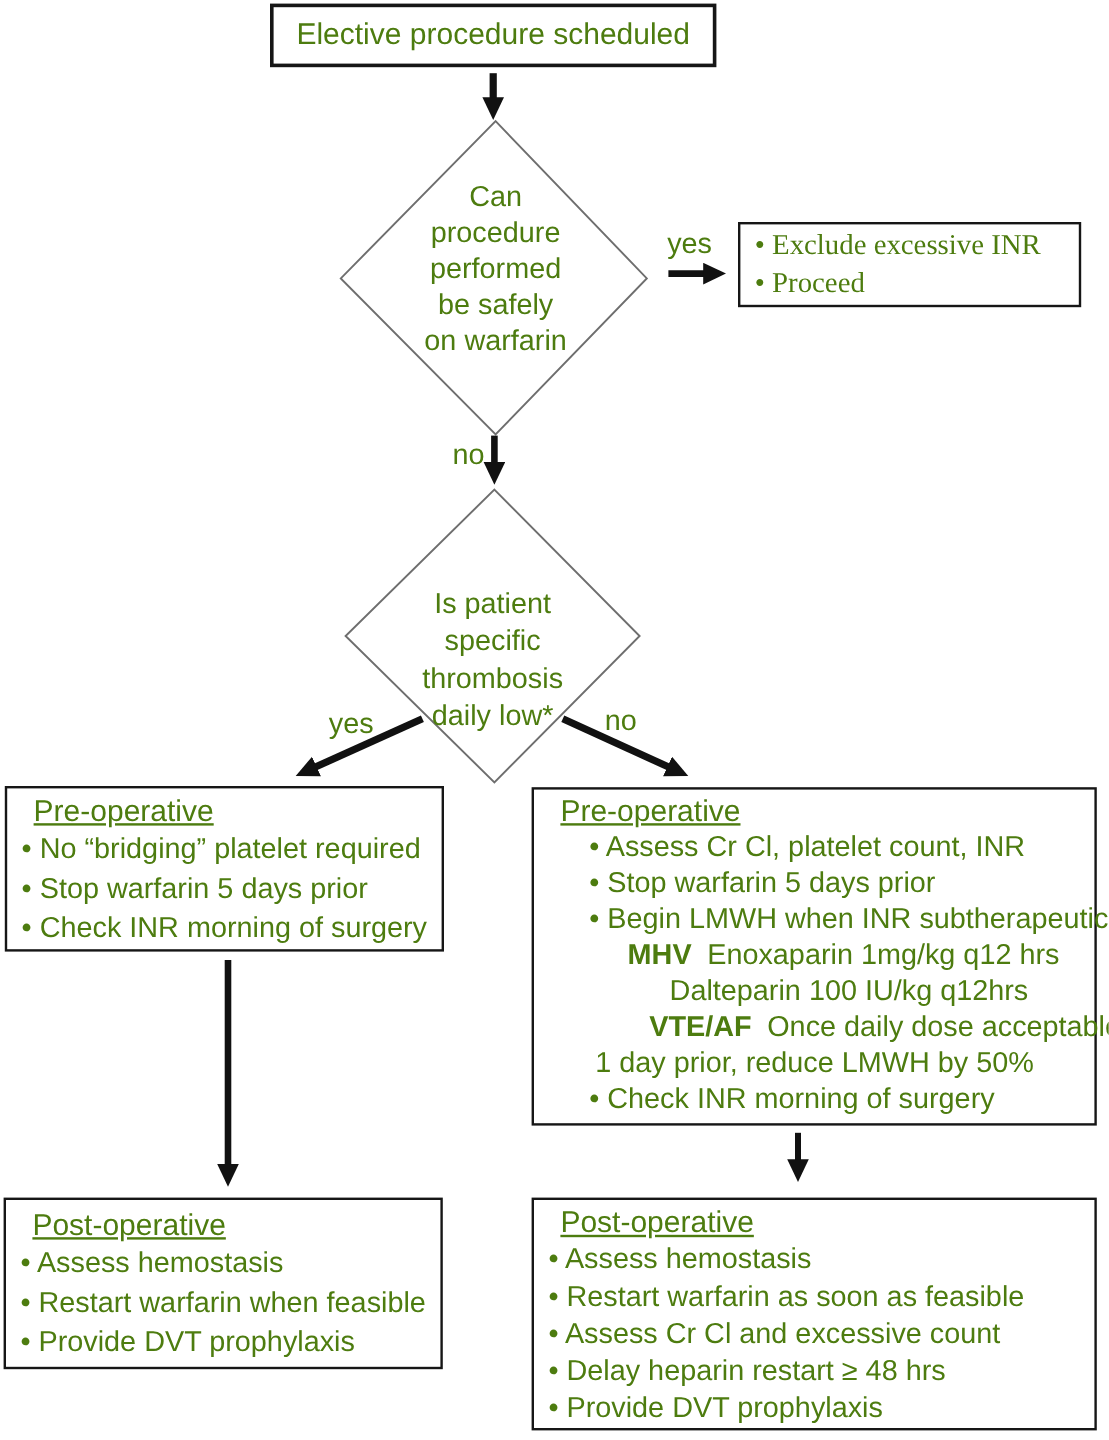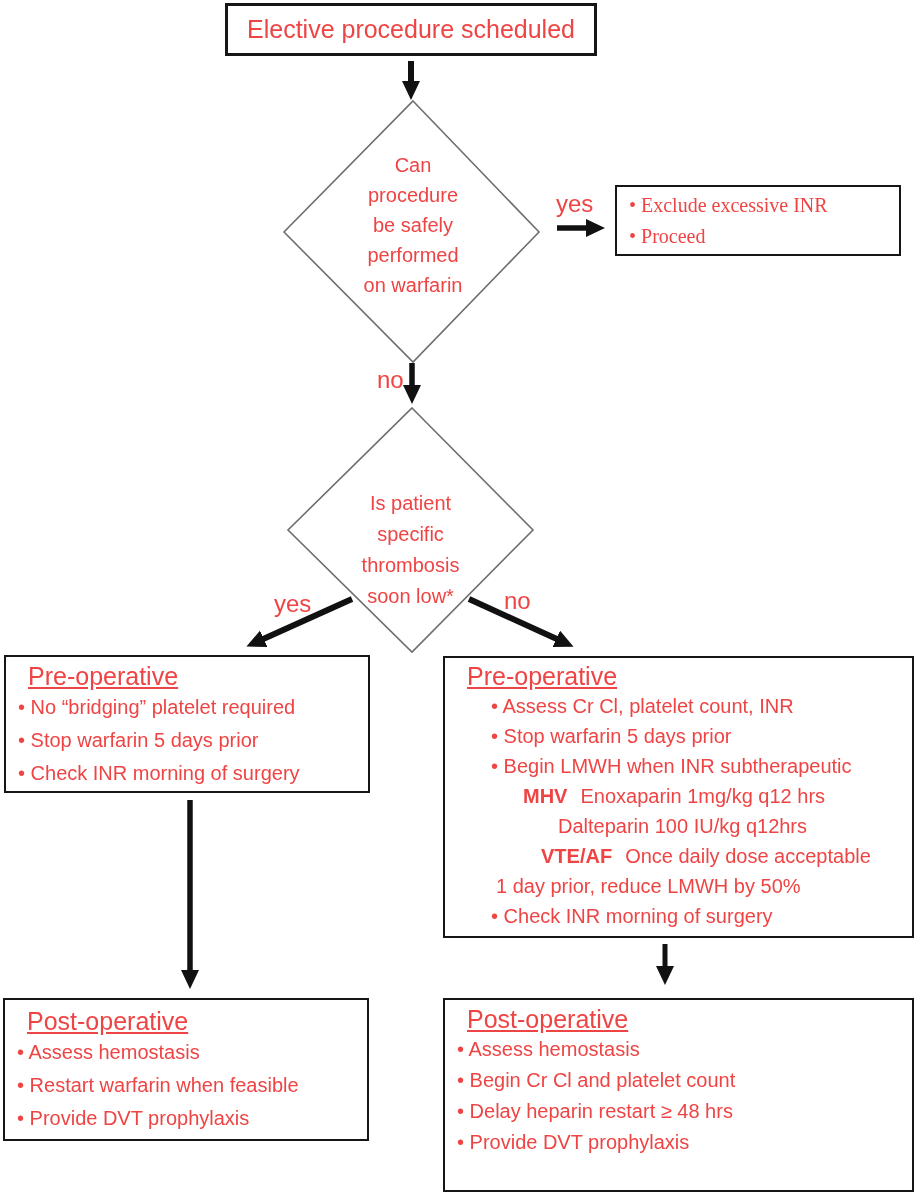--- a/index.html
+++ b/index.html
@@ -1,26 +1,26 @@
 <!DOCTYPE html>
 <html><head>
 <meta charset="utf-8">
 <style>
   html, body { margin:0; padding:0; background:#ffffff; }
   .stage {
     position:relative; width:924px; height:1200px; background:#ffffff;
-    font-family:"Liberation Sans","DejaVu Sans",sans-serif; color:#ef4444;
+    font-family:"Liberation Sans","DejaVu Sans",sans-serif; color:#4d7c0f;
     overflow:hidden;
   }
   .layer { position:absolute; left:0; top:0; }
   .box {
     position:absolute; background:#ffffff; border:2px solid #161616;
     box-sizing:border-box; z-index:2;
   }
-  .line { white-space:nowrap; font-size:20px; }
+  .line { white-space:nowrap; font-size:24px; }
   .box-title {
     font-weight:normal; text-decoration:underline; font-size:25px;
     padding-left:10px; white-space:nowrap;
   }
   .b { font-weight:bold; }
   .lead { margin-right:13px; }
   .center-box { display:flex; align-items:center; justify-content:center; font-size:25px; }
   .diamond-text {
     position:absolute; text-align:center; font-size:24px; z-index:2;
   }
@@ -74,35 +74,35 @@
     <line x1="665" y1="944" x2="665" y2="969" stroke="#111111" stroke-width="5" marker-end="url(#ah)"></line>
   </svg>
 
   <div class="box center-box" id="start-box">
     <span>Elective procedure scheduled</span>
   </div>
 
   <div class="diamond-text" id="d1-text">
     <div class="line">Can</div>
     <div class="line">procedure</div>
+    <div class="line">performed</div>
     <div class="line">be safely</div>
-    <div class="line">performed</div>
     <div class="line">on warfarin</div>
   </div>
 
   <div class="box" id="yes-box">
     <div class="line">• Exclude excessive INR</div>
     <div class="line">• Proceed</div>
   </div>
 
   <div class="diamond-text" id="d2-text">
     <div class="line">Is patient</div>
     <div class="line">specific</div>
     <div class="line">thrombosis</div>
-    <div class="line">soon low*</div>
+    <div class="line">daily low*</div>
   </div>
 
   <div class="edge-label" id="lbl-yes1">yes</div>
   <div class="edge-label" id="lbl-no1">no</div>
   <div class="edge-label" id="lbl-yes2">yes</div>
   <div class="edge-label" id="lbl-no2">no</div>
 
   <div class="box" id="preop-left">
     <div class="box-title">Pre-operative</div>
     <div class="line">• No “bridging” platelet required</div>
@@ -129,18 +129,19 @@
   <div class="box" id="postop-left">
     <div class="box-title">Post-operative</div>
     <div class="line">• Assess hemostasis</div>
     <div class="line">• Restart warfarin when feasible</div>
     <div class="line">• Provide DVT prophylaxis</div>
   </div>
 
   <div class="box" id="postop-right">
     <div class="box-title">Post-operative</div>
     <div class="line">• Assess hemostasis</div>
-    <div class="line">• Begin Cr Cl and platelet count</div>
+    <div class="line">• Restart warfarin as soon as feasible</div>
+    <div class="line">• Assess Cr Cl and excessive count</div>
     <div class="line">• Delay heparin restart ≥ 48 hrs</div>
     <div class="line">• Provide DVT prophylaxis</div>
   </div>
 
 </div>
 
 </body></html>

